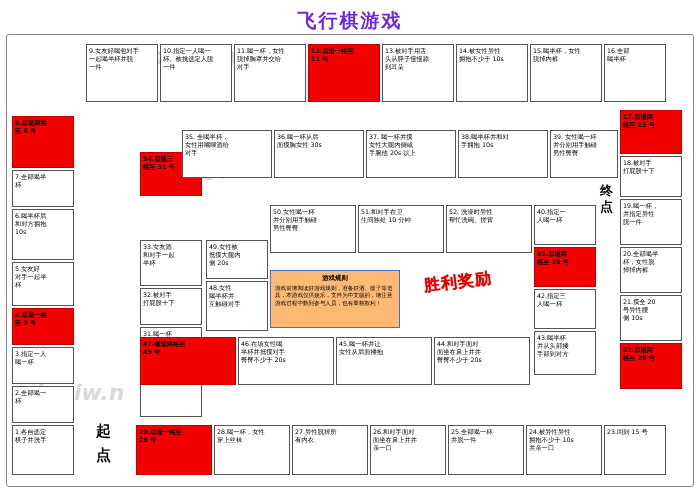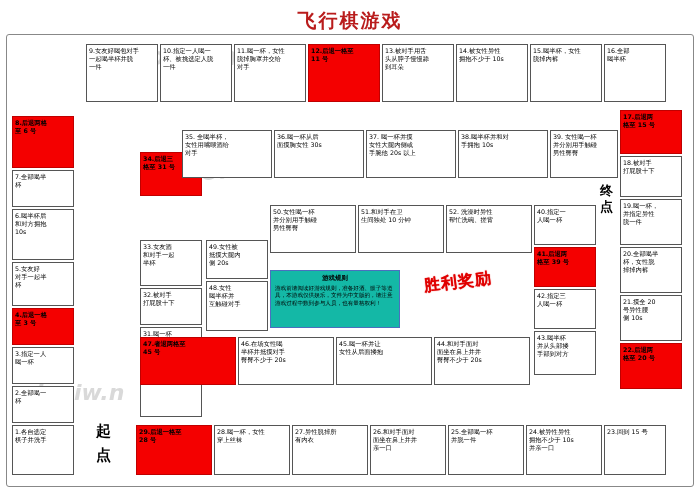--- a/index.html
+++ b/index.html
@@ -14,21 +14,21 @@
     position:absolute;
     left:0;top:0;width:700px;height:495px;
   }
   .title{
     position:absolute;
     left:0;top:8px;width:700px;
     text-align:center;
     font-size:19px;
     font-weight:bold;
     letter-spacing:2px;
-    color:#b91c1c;
+    color:#6d28d9;
   }
   .frame{
     position:absolute;
     left:6px;top:34px;
     width:688px;height:453px;
     border:1px solid #888;
     border-radius:3px;
     box-sizing:border-box;
   }
   .cell{
@@ -46,21 +46,21 @@
   .cell.red{
     background:#f40000;
     color:#000;
     font-weight:bold;
     border-color:#c00000;
   }
   .rulebox{
     position:absolute;
     box-sizing:border-box;
     border:1px solid #4a6fbf;
-    background:#14b8a6;
+    background:#fdba74;
     font-size:5.6px;
     line-height:1.35;
     color:#000;
     padding:3px 4px;
     overflow:hidden;
   }
   .rulebox .rt{
     display:block;
     text-align:center;
     font-weight:bold;

